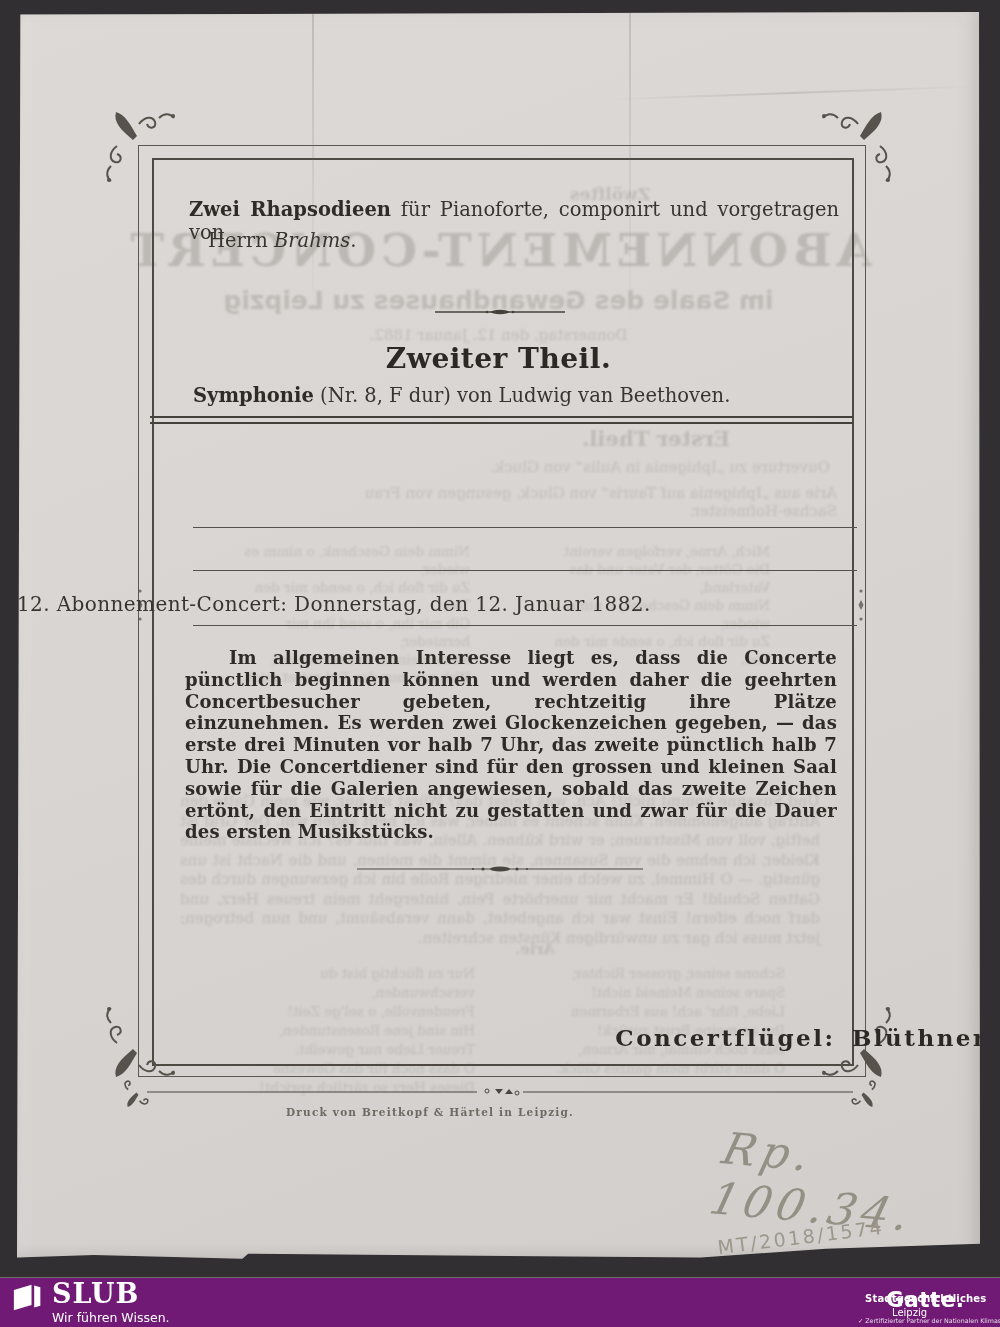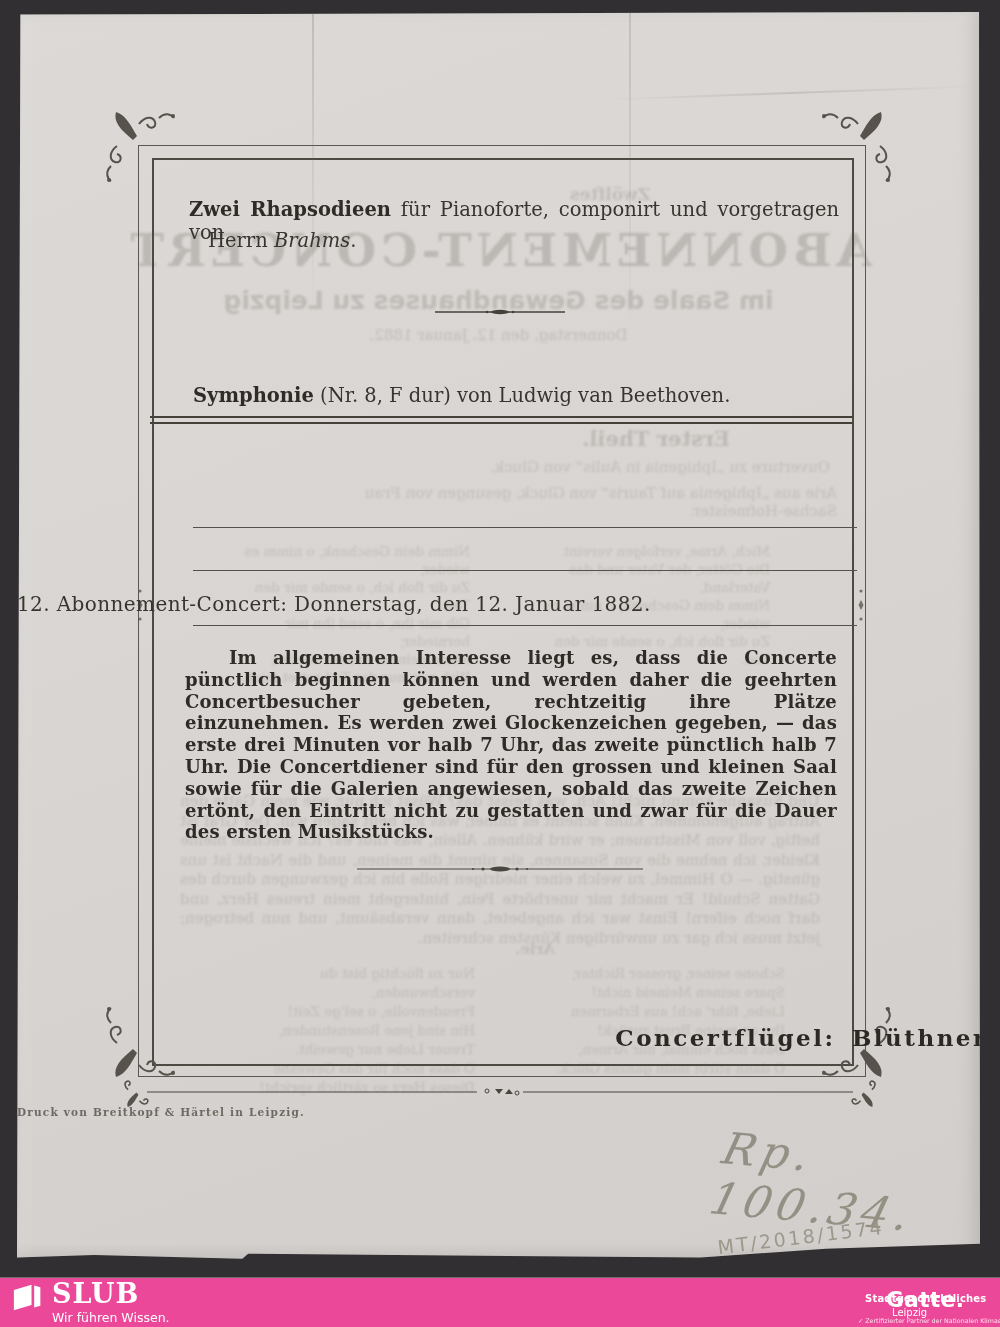--- a/index.html
+++ b/index.html
@@ -65,29 +65,29 @@
   .rule-a{top:515px;} .rule-b{top:558px;} .rule-c{top:613px;}
   .t-times{left:0;top:527px;width:963px;text-align:center;font-size:18.5px;font-weight:bold;color:#2f2b27;}
   .t-concert{left:0;top:580px;width:963px;text-align:left;font-size:20px;letter-spacing:.4px;}
   .t-notice{left:168px;top:635px;width:652px;font-size:18px;font-weight:bold;color:#2f2b27;line-height:21.8px;letter-spacing:.2px;text-align:justify;text-indent:44px;}
   .divider2{left:340px;top:853px;width:286px;height:8px;}
   .t-piano{left:0;top:1012px;width:963px;text-align:right;font-size:23px;font-weight:bold;color:#2c2823;letter-spacing:2.5px;word-spacing:6px;padding-left:16px;}
   .rule-bottom{left:130px;top:1076px;width:706px;height:8px;}
   .end-orn{position:absolute;width:38px;height:38px;z-index:2;}
   .end-orn.l{left:104px;top:1058px;transform:scaleY(-1);}
   .end-orn.r{left:824px;top:1058px;transform:scale(-1,-1);}
-  .t-imprint{left:0;top:1094px;width:826px;text-align:left;font-size:10.5px;font-weight:bold;letter-spacing:1.2px;color:#6e6a63;}
+  .t-imprint{left:0;top:1094px;width:826px;text-align:center;font-size:10.5px;font-weight:bold;letter-spacing:1.2px;color:#6e6a63;}
 
   
   .hand{position:absolute;z-index:4;font-family:"DejaVu Serif",serif;}
   .shelfmark{left:700px;top:1122px;width:280px;font-size:44px;font-style:italic;letter-spacing:5px;color:#8e897d;transform:rotate(5deg) skewX(-9deg);opacity:.9;}
   .inventory{left:700px;top:1214px;font-family:"DejaVu Sans",sans-serif;font-size:19px;letter-spacing:2.5px;color:#9a9488;transform:rotate(-7deg);opacity:.95;}
 
   
-  .bar{position:absolute;left:0;top:1277px;width:1000px;height:50px;background:#ec4899;border-top:1px solid #6f6f6f;z-index:5;color:#fff;font-family:"DejaVu Sans",sans-serif;}
+  .bar{position:absolute;left:0;top:1277px;width:1000px;height:50px;background:#701a75;border-top:1px solid #6f6f6f;z-index:5;color:#fff;font-family:"DejaVu Sans",sans-serif;}
   .slub-icon{position:absolute;left:13px;top:5px;}
   .slub-name{position:absolute;left:52px;top:0px;font-family:"DejaVu Serif",serif;font-size:27px;font-weight:bold;letter-spacing:1px;}
   .slub-tag{position:absolute;left:52px;top:32px;font-size:12.5px;font-weight:normal;}
   .mus-1{position:absolute;left:865px;top:15px;font-size:10px;font-weight:bold;letter-spacing:.2px;}
   .mus-2{position:absolute;left:886px;top:9px;font-size:21.5px;font-weight:bold;letter-spacing:.5px;}
   .mus-3{position:absolute;left:892px;top:29px;font-size:10px;}
   .mus-4{position:absolute;left:858px;top:39px;width:136px;font-size:6.3px;white-space:nowrap;opacity:.85;}
 </style>
 </head>
 <body>
@@ -198,20 +198,21 @@
     <span>Herrn </span><span class="it">Brahms</span><span>.</span>
   </div>
 
   <svg class="printed divider1" viewBox="0 0 130 8">
     <line x1="0" y1="4" x2="130" y2="4" stroke="#45403a" stroke-width="1.4"></line>
     <ellipse cx="65" cy="4" rx="9" ry="2.2" fill="#45403a"></ellipse>
     <circle cx="52" cy="4" r="1.3" fill="#45403a"></circle>
       <circle cx="78" cy="4" r="1.3" fill="#45403a"></circle>
   </svg>
 
+  <div class="printed t-part">Zweiter Theil.</div>
 
   <div class="printed t-symph">
     <span class="b">Symphonie</span><span> (Nr. 8, F dur) von Ludwig van Beethoven.</span>
   </div>
 
   <div class="printed rule-double"></div>
 
 
   <div class="printed rule-thin rule-a"></div>
   <div class="printed rule-thin rule-b"></div>

